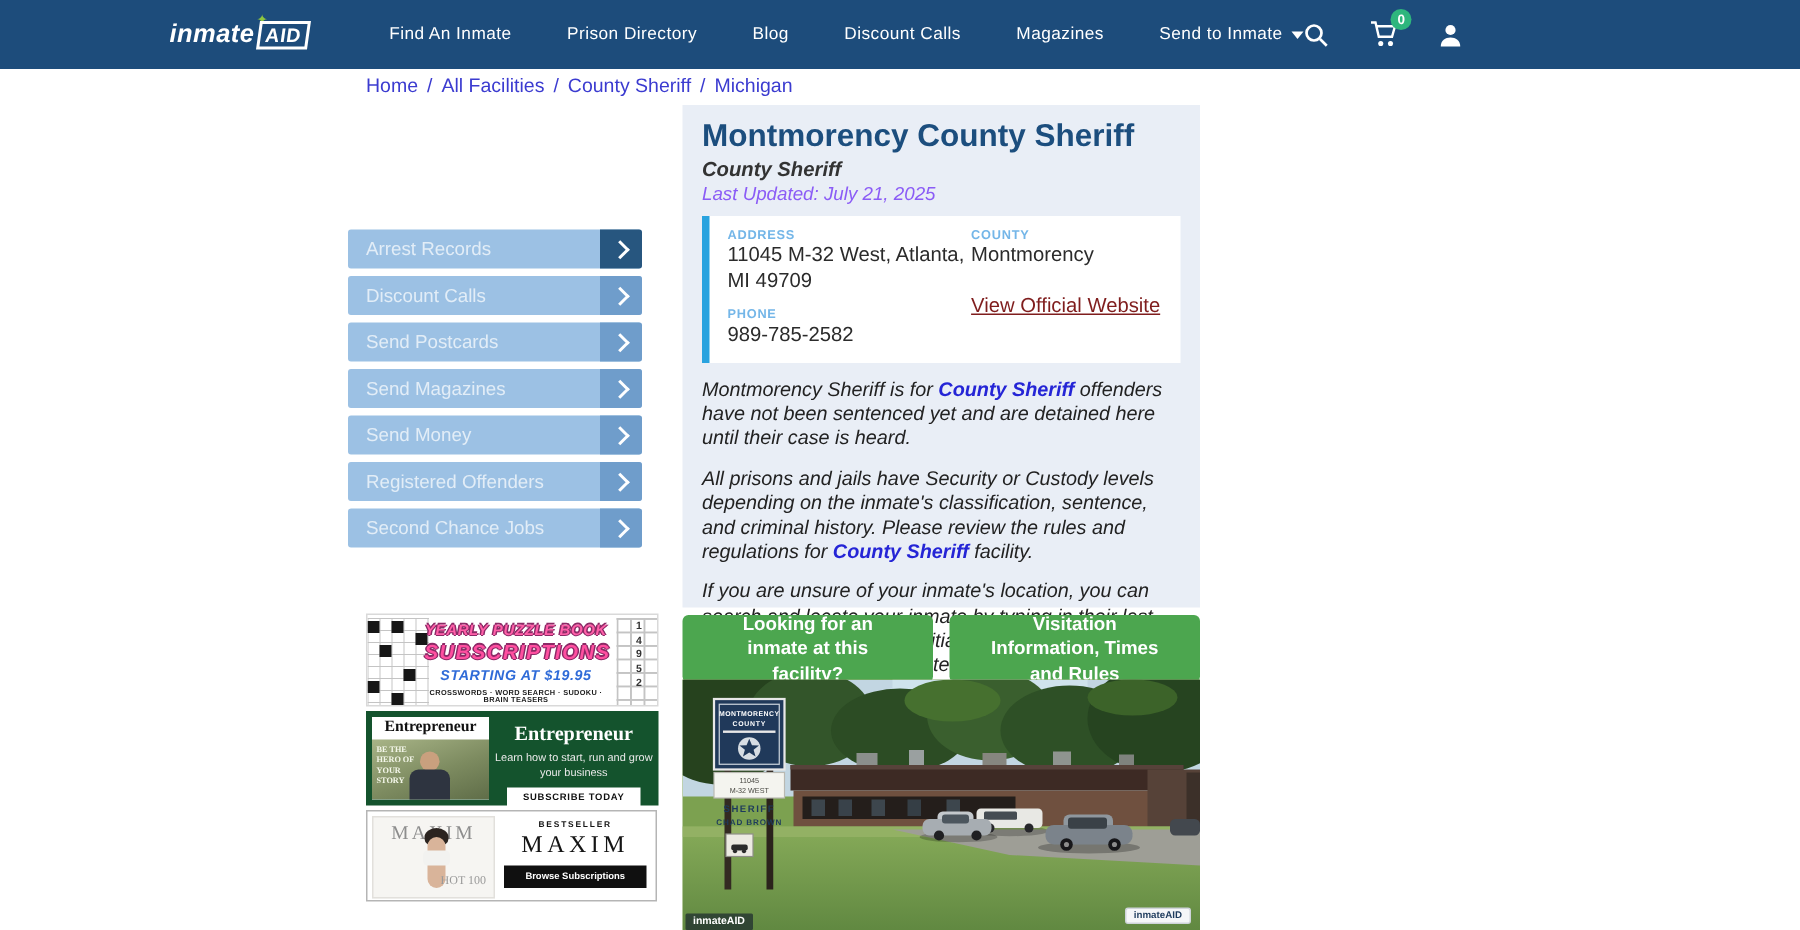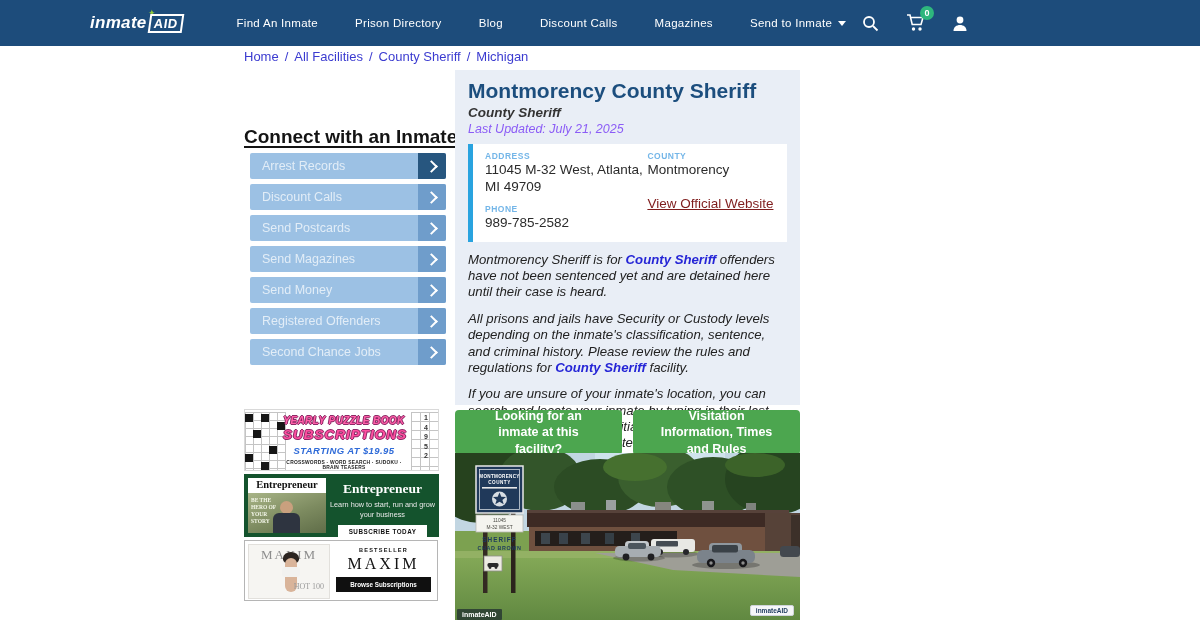--- a/index.html
+++ b/index.html
@@ -1,21 +1,21 @@
 <!DOCTYPE html>
 <html><head>
 <meta charset="utf-8">
 <style>
   html,body{margin:0;padding:0;background:#fff;width:1200px;height:620px;overflow:hidden;
     font-family:"Liberation Sans",sans-serif;}
   .page{position:relative;width:1200px;height:620px;background:#fff;}
 
   
   .topbar{position:absolute;left:0;top:0;width:1200px;height:46px;background:#1d4c7b;
-    display:flex;align-items:center;box-sizing:border-box;padding:0 232px 0 90px;}
+    display:flex;align-items:center;box-sizing:border-box;padding:0 232px 0 113px;}
   .logo{display:flex;align-items:center;cursor:pointer;position:relative;}
   .logo-inmate{color:#fff;font-weight:700;font-style:italic;font-size:17px;letter-spacing:.3px;}
   .logo-star{position:absolute;left:58px;top:-4px;color:#8dc63f;font-size:9px;line-height:1;}
   .logo-aid{color:#fff;font-weight:800;font-size:13px;border:2px solid #fff;padding:0 3px;
     margin-left:2px;transform:skewX(-8deg);letter-spacing:.5px;}
   .nav{display:flex;gap:37px;margin-left:54px;}
   .nav-item{color:#fff;font-size:11.5px;letter-spacing:.3px;cursor:pointer;white-space:nowrap;
     display:flex;align-items:center;}
   .caret{width:0;height:0;border-left:4px solid transparent;border-right:4px solid transparent;
     border-top:5px solid #fff;margin-left:6px;display:inline-block;}
@@ -26,21 +26,21 @@
     justify-content:center;}
 
   
   .breadcrumb{position:absolute;left:244px;top:49px;font-size:13px;display:flex;gap:6px;}
   .bc-link{color:#3b3bd0;cursor:pointer;}
   .bc-sep{color:#3b3bd0;}
 
   
   .sb-heading{position:absolute;left:244px;top:126px;font-size:19px;font-weight:700;color:#141414;
     text-decoration:underline;text-decoration-thickness:2px;text-underline-offset:3px;}
-  .sb-list{position:absolute;left:250px;top:153px;width:196px;display:flex;flex-direction:column;gap:5px;}
+  .sb-list{position:absolute;left:232px;top:153px;width:196px;display:flex;flex-direction:column;gap:5px;}
   .sb-btn{height:26px;background:#9cc1e4;display:flex;align-items:center;border-radius:2px;cursor:pointer;}
   .sb-label{flex:1;padding-left:12px;font-size:12.5px;color:#e2edf7;}
   .sb-arrow{width:28px;height:26px;background:#6f9dcb;border-radius:0 2px 2px 0;display:flex;
     align-items:center;justify-content:center;}
   .sb-btn.first .sb-arrow{background:#27567f;}
   .chev{width:7px;height:7px;border-top:2.5px solid #fff;border-right:2.5px solid #fff;
     transform:rotate(45deg);margin-right:2px;}
 
   
   .ad{cursor:pointer;box-sizing:border-box;}
@@ -174,21 +174,20 @@
   <div class="breadcrumb">
     <span class="bc-link">Home</span>
     <span class="bc-sep">/</span>
     <span class="bc-link">All Facilities</span>
     <span class="bc-sep">/</span>
     <span class="bc-link">County Sheriff</span>
     <span class="bc-sep">/</span>
     <span class="bc-link">Michigan</span>
   </div>
 
-  <div class="sb-heading">Connect with an Inmate</div>
   <div class="sb-list">
     <div class="sb-btn first">
       <span class="sb-label">Arrest Records</span>
       <span class="sb-arrow">
           <span class="chev"></span>
         </span>
     </div>
     <div class="sb-btn">
       <span class="sb-label">Discount Calls</span>
       <span class="sb-arrow">

